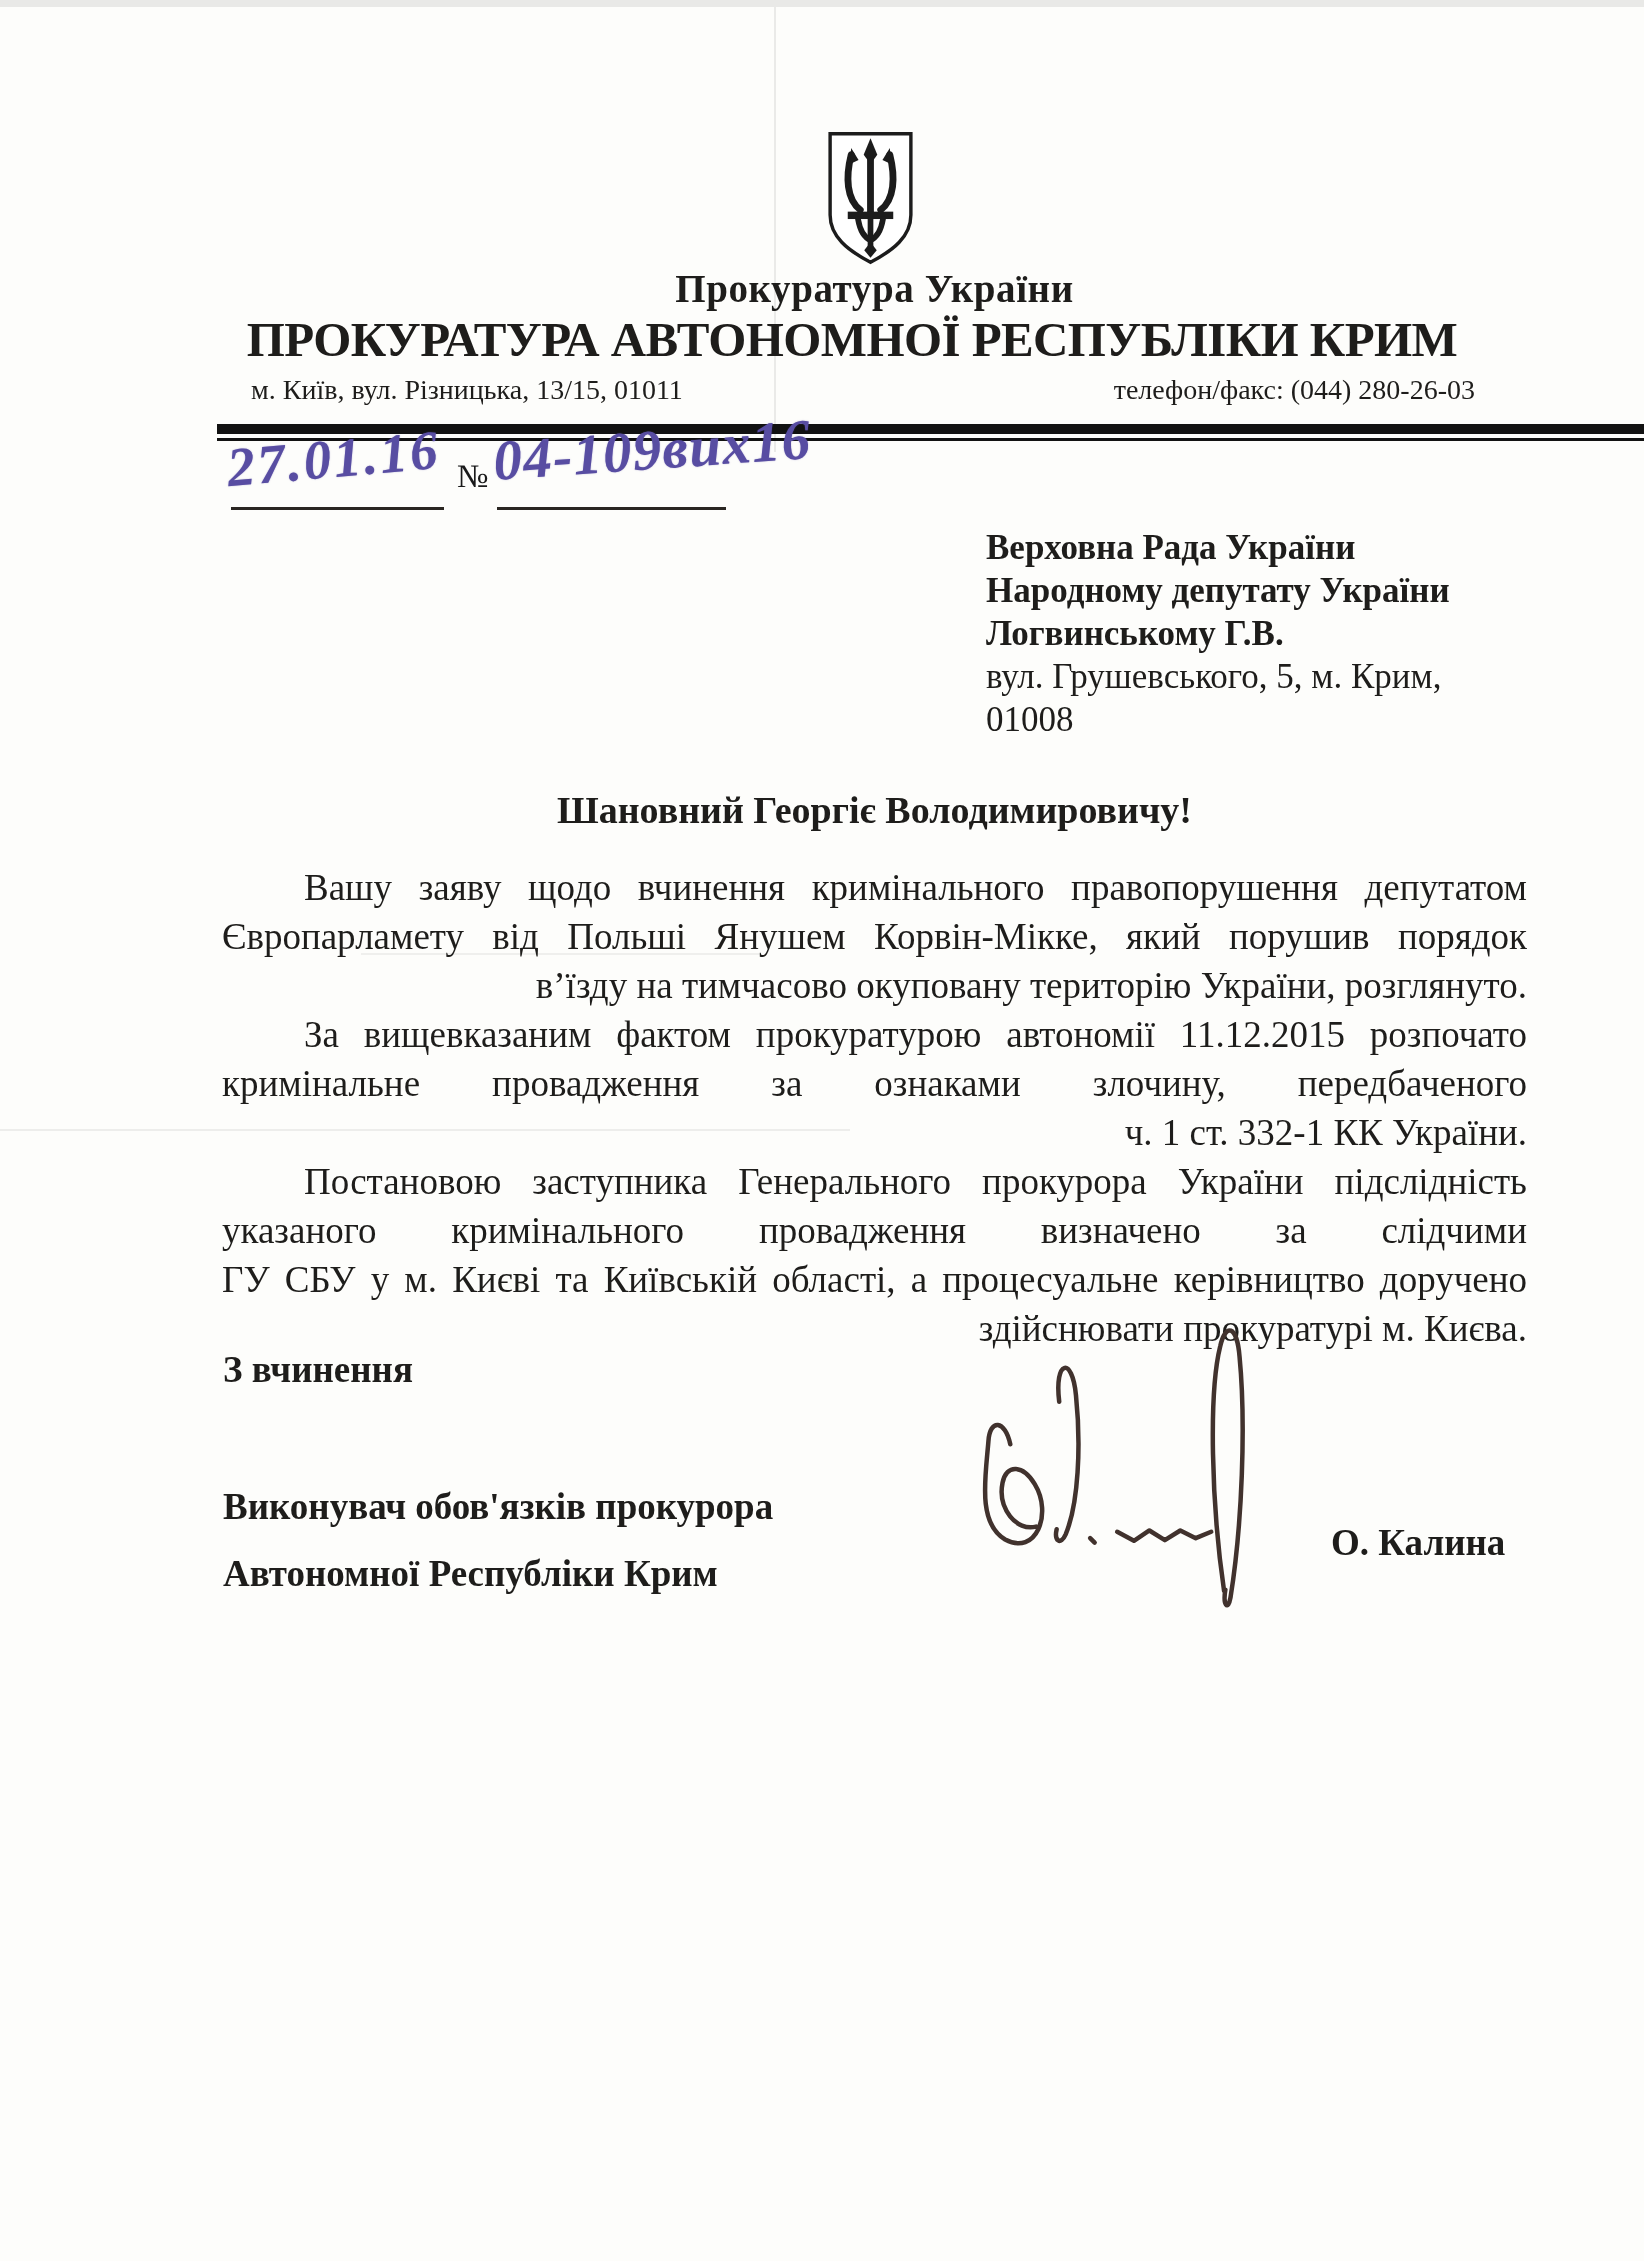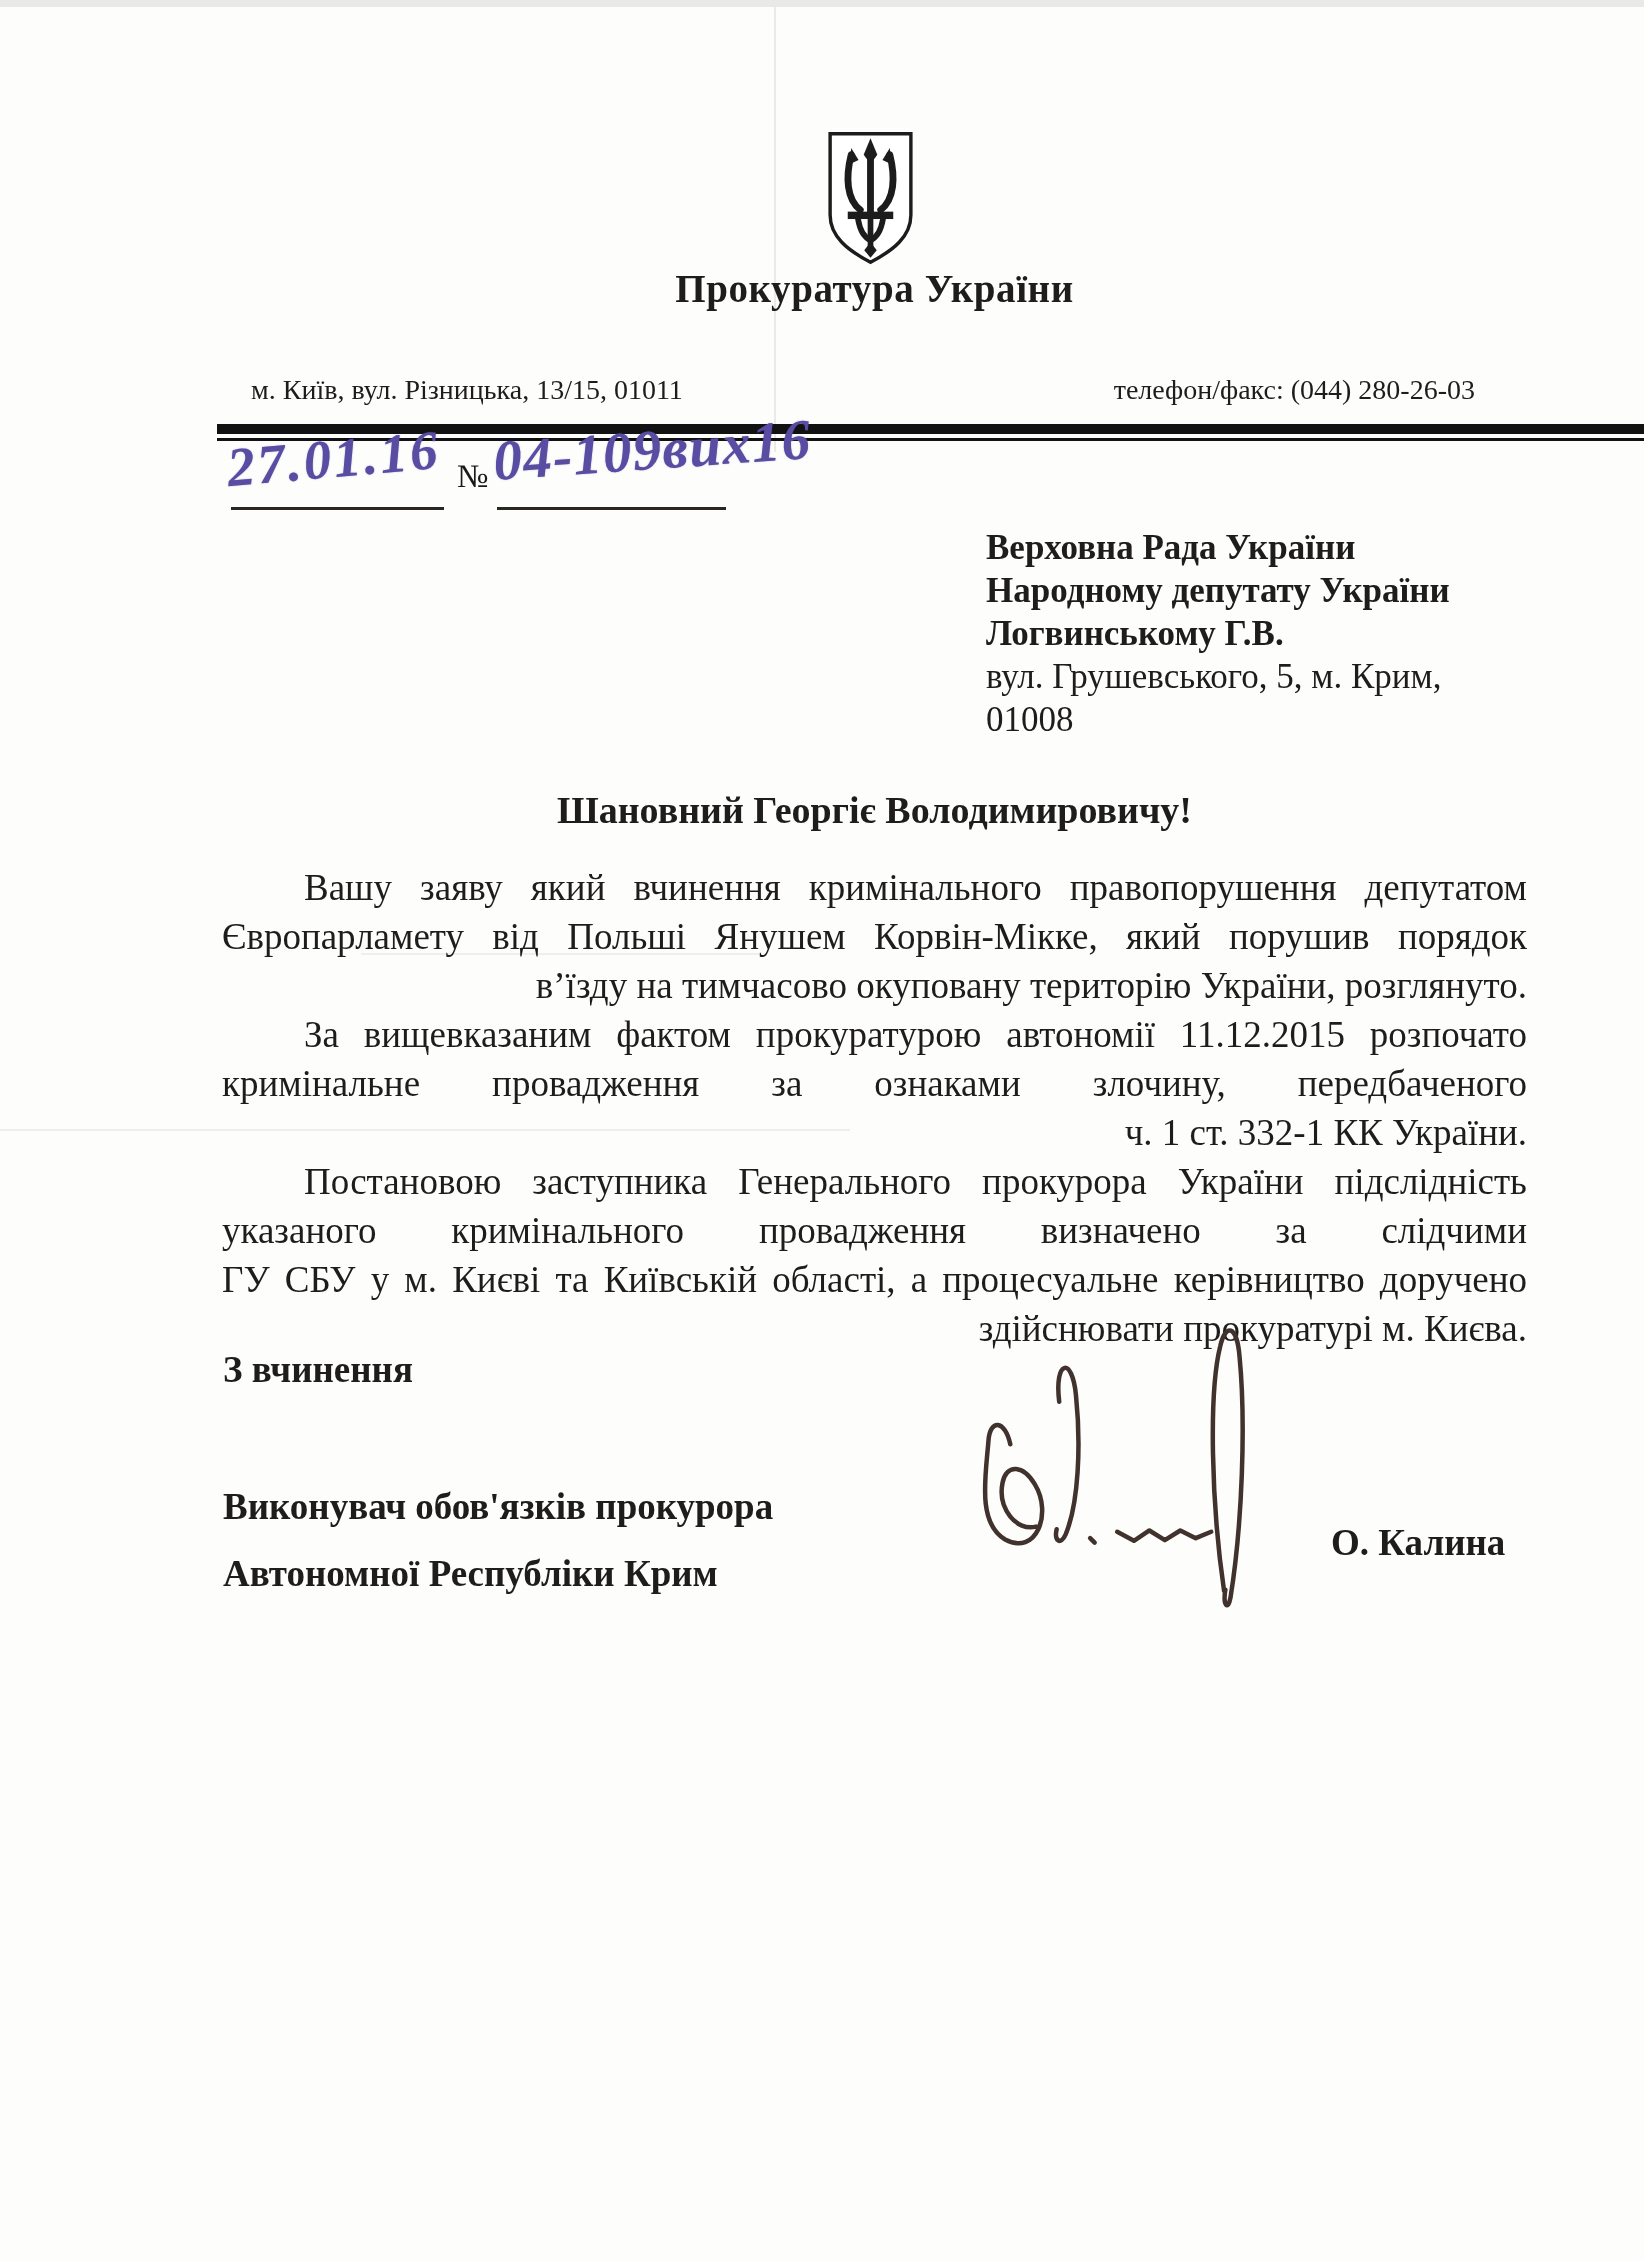--- a/index.html
+++ b/index.html
@@ -99,20 +99,21 @@
     <rect x="40" y="144" width="80" height="13" fill="#1c1c1c"></rect>
     <g stroke="#1c1c1c" fill="none" stroke-width="10" stroke-linecap="round">
       <path d="M58 157 C62 180 70 190 80 194"></path>
       <path d="M102 157 C98 180 90 190 80 194"></path>
       <path d="M80 157 V206"></path>
     </g>
     <path d="M80 198 l11 14 -11 13 -11 -13 z" fill="#1c1c1c"></path>
   </svg>
 
   <div class="org-small">Прокуратура України</div>
+  <div class="org-large">ПРОКУРАТУРА АВТОНОМНОЇ РЕСПУБЛІКИ КРИМ</div>
 
   <div class="addr-row">
     <span>м. Київ, вул. Різницька, 13/15, 01011</span>
     <span>телефон/факс: (044) 280-26-03</span>
   </div>
 
   <div class="divider">
     <div class="bar"></div>
     <div class="thin"></div>
   </div>
@@ -127,21 +128,21 @@
     <div class="b">Верховна Рада України</div>
     <div class="b">Народному депутату України</div>
     <div class="b">Логвинському Г.В.</div>
     <div>вул. Грушевського,  5, м. Крим,</div>
     <div>01008</div>
   </div>
 
   <div class="salutation">Шановний Георгіє Володимировичу!</div>
 
   <div class="body-block">
-    <div class="bline jline ind">Вашу заяву який вчинення кримінального правопорушення депутатом</div>
+    <div class="bline jline ind">Вашу заяву щодо вчинення кримінального правопорушення депутатом</div>
     <div class="bline jline">Європарламету від Польші Янушем Корвін-Мікке, який порушив порядок</div>
     <div class="bline lline">в’їзду на тимчасово окуповану територію України, розглянуто.</div>
     <div class="bline jline ind">За вищевказаним фактом прокуратурою автономії 11.12.2015 розпочато</div>
     <div class="bline jline">кримінальне провадження за ознаками злочину, передбаченого</div>
     <div class="bline lline">ч. 1 ст. 332-1 КК України.</div>
     <div class="bline jline ind">Постановою заступника Генерального прокурора України підслідність</div>
     <div class="bline jline">указаного кримінального провадження визначено за слідчими</div>
     <div class="bline jline">ГУ СБУ у м. Києві та Київській області, а процесуальне керівництво доручено</div>
     <div class="bline lline">здійснювати прокуратурі м. Києва.</div>
   </div>

